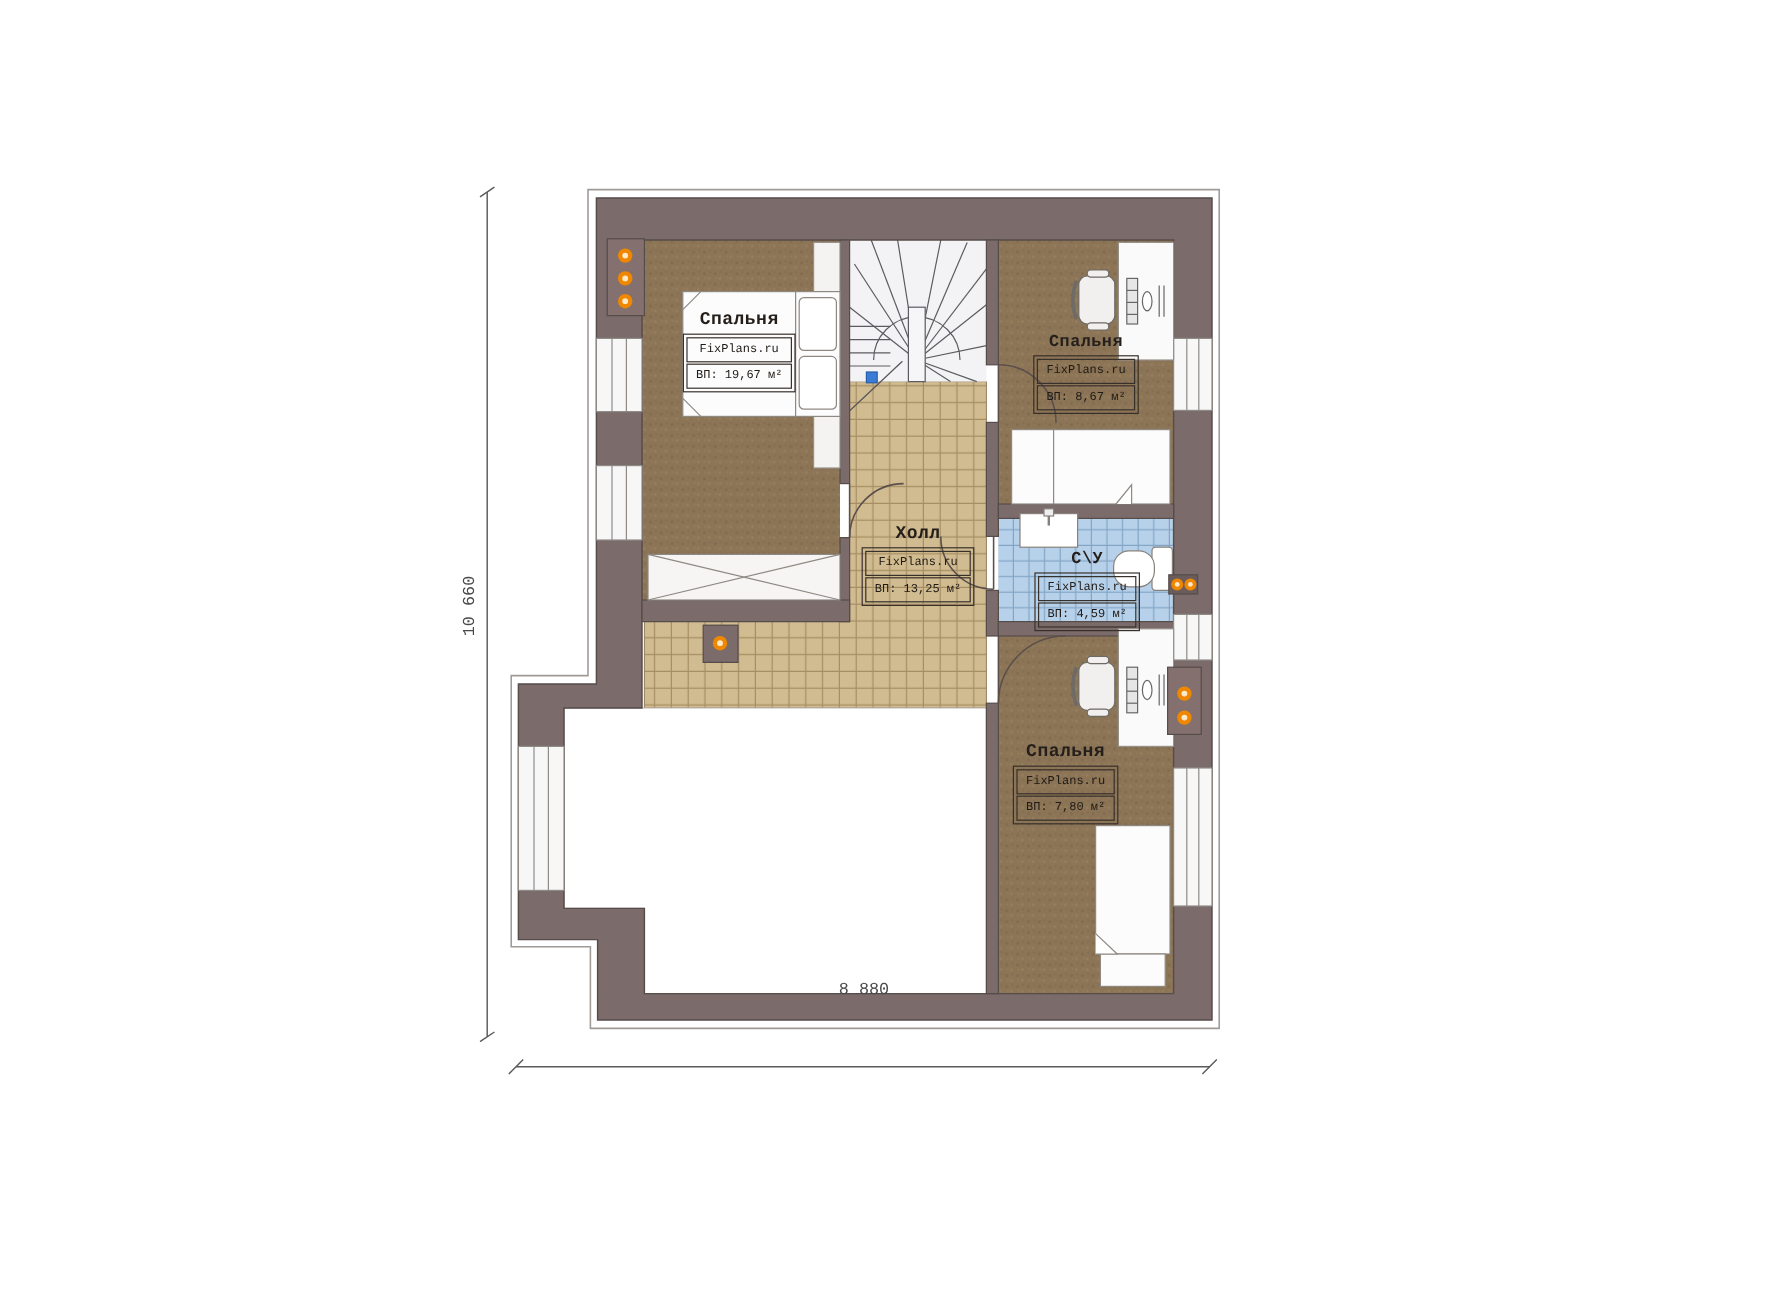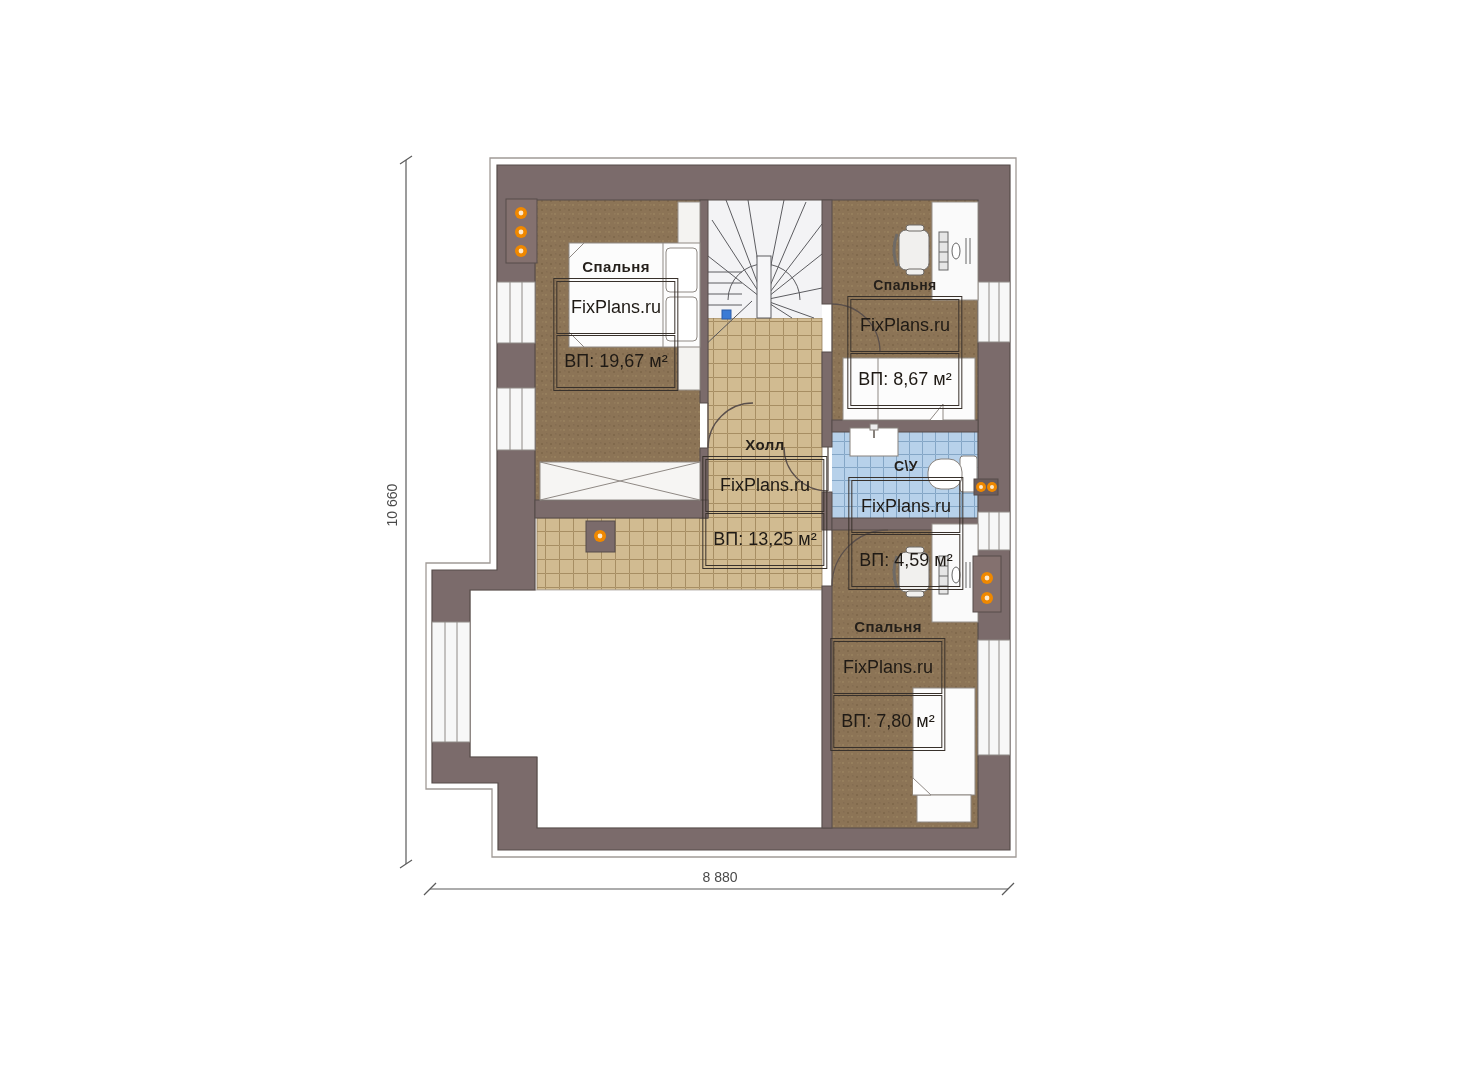--- a/index.html
+++ b/index.html
@@ -1,23 +1,23 @@
 <!DOCTYPE html>
 <html><head>
 <meta charset="utf-8">
 <style>
   html,body{margin:0;padding:0;background:#ffffff;}
   .canvas{position:relative;width:1446px;height:1080px;background:#ffffff;overflow:hidden;
-          font-family:Liberation Sans, sans-serif;border-radius:17px;}
+          font-family:Liberation Mono, monospace;border-radius:17px;}
   svg{position:absolute;left:0;top:0;}
   .lbl{position:absolute;transform:translateX(-50%);text-align:center;z-index:5;}
   .room-name{font-weight:bold;font-size:15px;color:#241f1a;letter-spacing:.4px;margin-bottom:3px;white-space:nowrap;}
   .room-name.small{font-size:14px;}
   .info-box{display:inline-block;border:1px solid #38312b;padding:1px;background:transparent;}
-  .info-row{border:1px solid #38312b;margin:1px;padding:16px 7px;font-size:18px;color:#1f1a15;white-space:nowrap;line-height:19px;}
+  .info-row{border:1px solid #38312b;margin:1px;padding:0px 7px;font-size:10px;color:#1f1a15;white-space:nowrap;line-height:19px;}
   .dim{position:absolute;font-size:14px;color:#4a4a4a;z-index:4;white-space:nowrap;}
   .dim.vert{transform:translate(-50%,-50%) rotate(-90deg);}
   .dim.horz{transform:translateX(-50%);}
 </style>
 </head>
 <body>
 
 <div class="canvas">
 
 <svg width="1474" height="1080" viewBox="0 0 1474 1080">
@@ -301,15 +301,15 @@
 
 <div class="lbl" style="left:888px;top:618px;">
   <div class="room-name">Спальня</div>
   <div class="info-box">
     <div class="info-row">FixPlans.ru</div>
     <div class="info-row">ВП: 7,80 м²</div>
   </div>
 </div>
 
 <div class="dim vert" style="left:392px;top:505px;">10 660</div>
-<div class="dim horz" style="left:720px;top:869px;">8 880</div>
+<div class="dim horz" style="left:720px;top:817px;">8 880</div>
 
 </div>
 
 </body></html>

